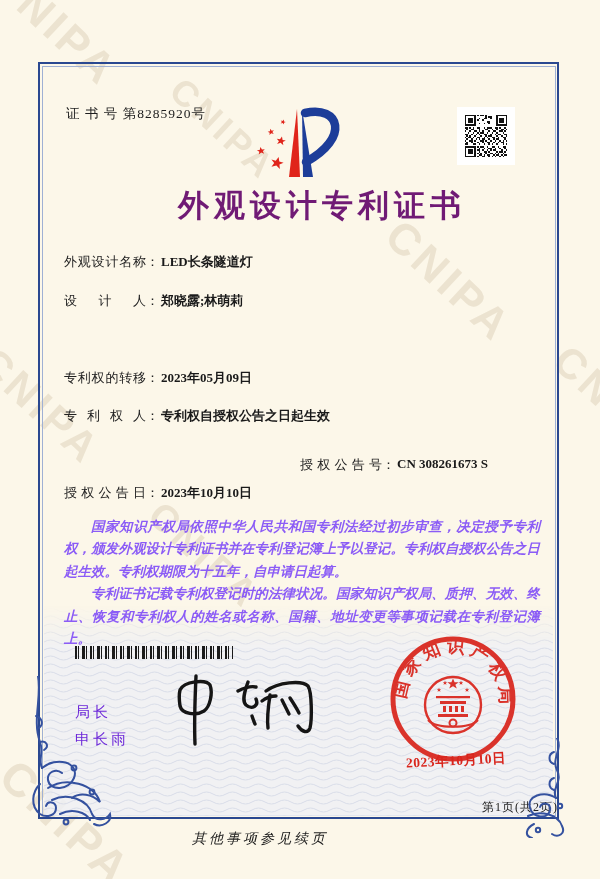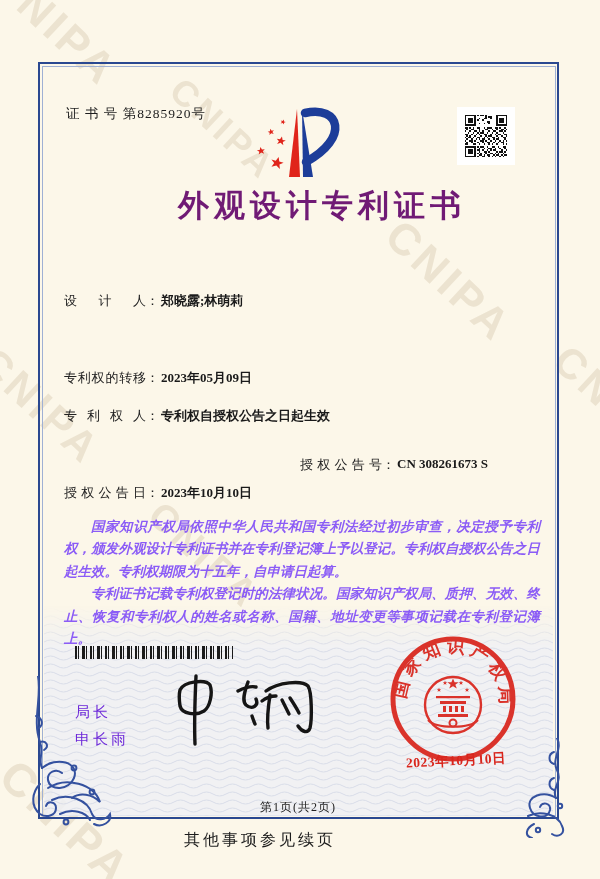--- a/index.html
+++ b/index.html
@@ -34,23 +34,23 @@
         background:repeating-linear-gradient(90deg,#1a1a1a 0 2px,transparent 2px 3px,#1a1a1a 3px 4px,transparent 4px 7px,#1a1a1a 7px 10px,transparent 10px 11px,#1a1a1a 11px 12px,transparent 12px 15px);}
   .sig{position:absolute;z-index:4;left:166px;top:668px;}
   .role,.dname{position:absolute;z-index:3;left:75px;font-family:"Liberation Sans","DejaVu Sans",sans-serif;
         font-size:15px;font-weight:500;letter-spacing:3px;color:#6d28d9;}
   .role{top:703px}.dname{top:730px}
   .seal{position:absolute;z-index:5;left:386px;top:632px;color:var(--seal-red);opacity:.93;}
   .seal-arc{font-size:17.5px;font-weight:bold;letter-spacing:5px;fill:var(--seal-red);}
   .sealdate{position:absolute;z-index:6;left:398px;top:752px;width:116px;text-align:center;
         color:var(--seal-red);font-size:13.5px;font-weight:bold;transform:rotate(-3deg);letter-spacing:.5px;}
   .orn{position:absolute;z-index:6;color:var(--orn);}
-  .pageno{position:absolute;z-index:4;left:38px;top:799px;width:520px;text-align:center;font-size:12px;color:#222;letter-spacing:1px;}
-  .note{position:absolute;z-index:3;left:0;top:830px;width:520px;text-align:center;font-size:16px;
-        letter-spacing:3px;color:#1c1c1c;}
+  .pageno{position:absolute;z-index:4;left:38px;top:799px;width:520px;text-align:right;font-size:12px;color:#222;letter-spacing:1px;}
+  .note{position:absolute;z-index:3;left:0;top:830px;width:520px;text-align:center;font-size:14px;
+        font-style:italic;letter-spacing:3px;color:#1c1c1c;}
 </style>
 </head>
 <body>
 
 <div class="page">
 
   <span class="wm" style="left:-22px;top:0px;font-size:44px">CNIPA</span>
   <span class="wm" style="left:158px;top:108px;font-size:36px">CNIPA</span>
   <span class="wm" style="left:372px;top:256px;font-size:44px">CNIPA</span>
   <span class="wm" style="left:-34px;top:382px;font-size:42px">CNIPA</span>
@@ -115,20 +115,23 @@
          M10 24h1v1h-1z M13 24h2v1h-2z M16 24h1v1h-1z M21 24h1v1h-1z M23 24h2v1h-2z M26 24h1v1h-1z
          M9 25h1v1h-1z M11 25h1v1h-1z M14 25h1v1h-1z M17 25h2v1h-2z M20 25h1v1h-1z M22 25h1v1h-1z M25 25h1v1h-1z
          M10 26h2v1h-2z M13 26h1v1h-1z M15 26h2v1h-2z M19 26h1v1h-1z M21 26h2v1h-2z M24 26h1v1h-1z M26 26h2v1h-2z
          M9 27h1v1h-1z M12 27h2v1h-2z M16 27h1v1h-1z M18 27h1v1h-1z M20 27h1v1h-1z M23 27h1v1h-1z M25 27h1v1h-1z"></path>
       </g>
     </svg>
   </div>
 
   <div class="title">外观设计专利证书</div>
 
+  <div class="row" style="top:253px">
+    <span class="lbl">外观设计名称</span><span class="colon">：</span><span class="val">LED长条隧道灯</span>
+  </div>
   <div class="row" style="top:292px">
     <span class="lbl">设计人</span><span class="colon">：</span><span class="val">郑晓露;林萌莉</span>
   </div>
   <div class="row" style="top:369px">
     <span class="lbl">专利权的转移</span><span class="colon">：</span><span class="val">2023年05月09日</span>
   </div>
   <div class="row" style="top:407px">
     <span class="lbl">专利权人</span><span class="colon">：</span><span class="val">专利权自授权公告之日起生效</span>
   </div>
   <div class="row" style="top:484px">

